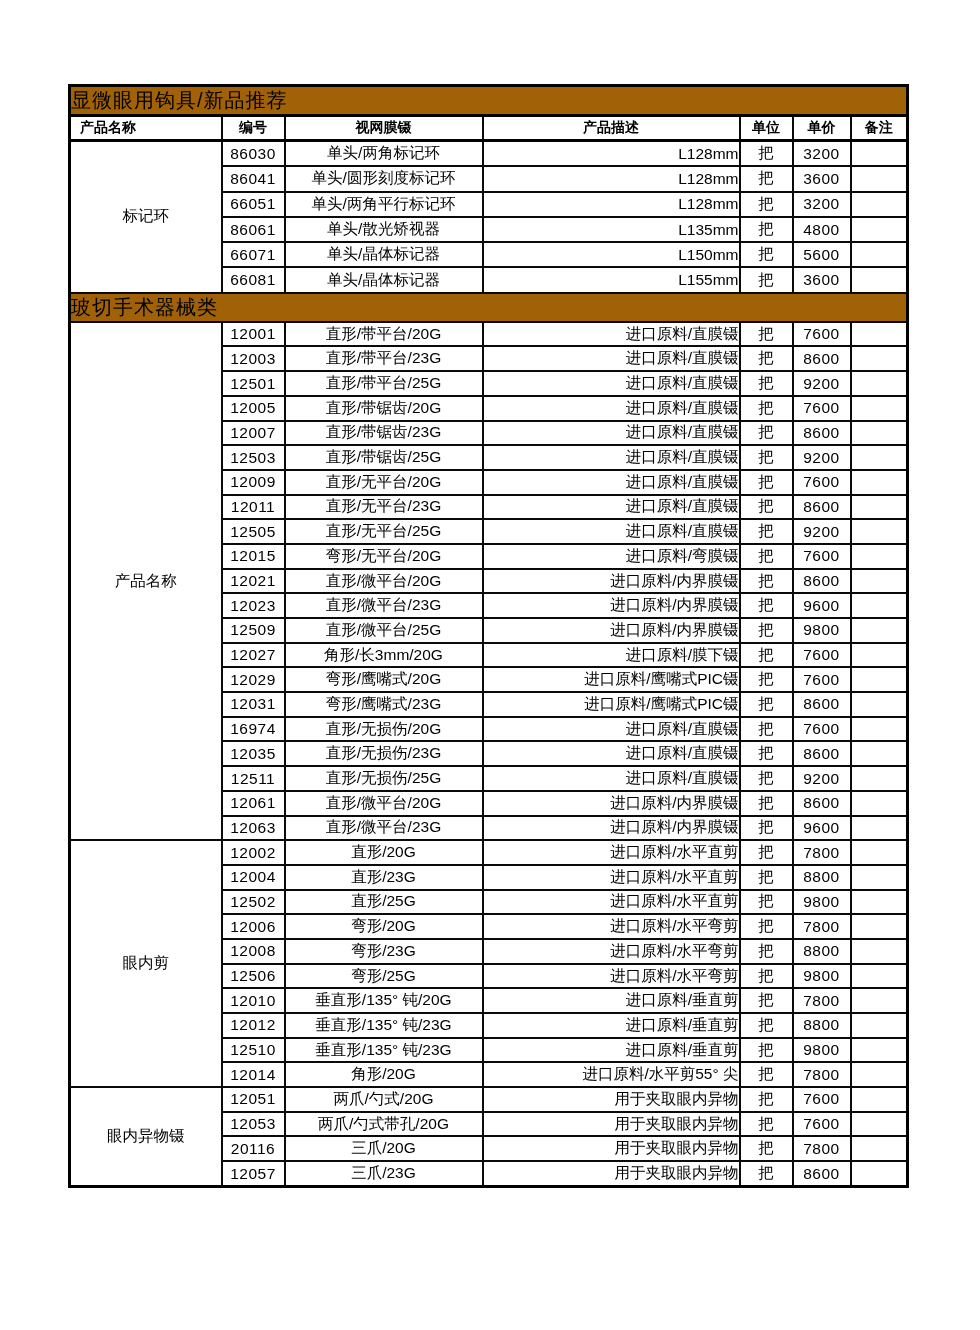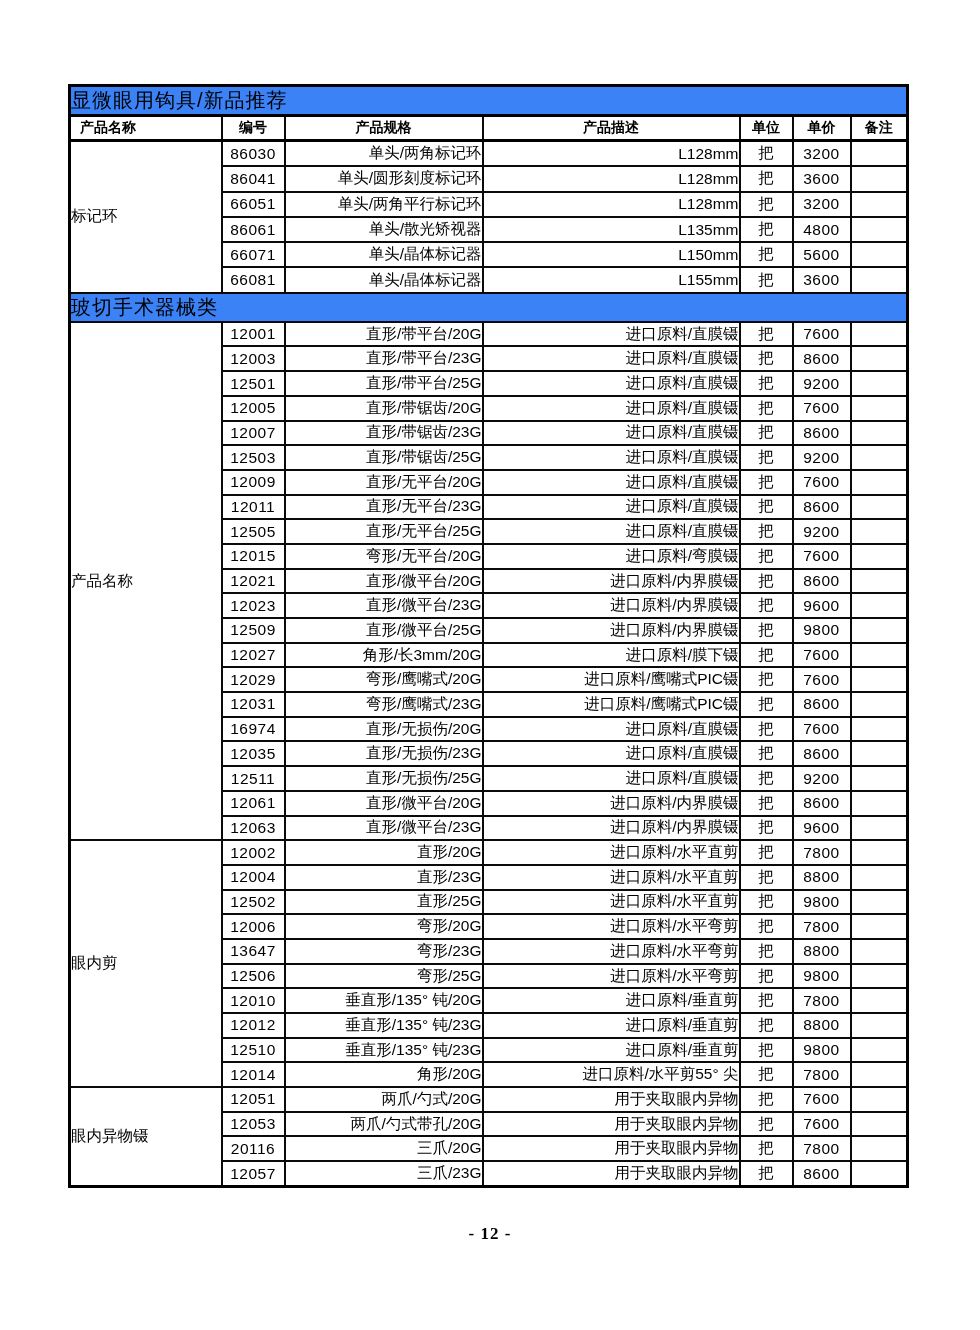--- a/index.html
+++ b/index.html
@@ -25,49 +25,49 @@
     table-layout: fixed;
     border: 3px solid #000000;
   }
   table.catalog td, table.catalog th {
     border: 2px solid #0a0a0a;
     padding: 0;
     overflow: hidden;
     white-space: nowrap;
   }
   td.band-cell {
-    background: #3b82f6;
+    background: #a16207;
     font-size: 20px;
     letter-spacing: 1px;
     text-align: left;
     padding: 7px 0 7px 10px;
     height: 24px;
     vertical-align: middle;
   }
   tr.head-row th {
     font-size: 14px;
     font-weight: bold;
     height: 22px;
     text-align: center;
     vertical-align: middle;
     border-bottom: 3px solid #000000;
     border-top: 3px solid #000000;
   }
   tr.head-row th.col-name { text-align: left; padding-left: 9px; }
   td.group-cell {
     font-size: 16px;
-    text-align: left;
+    text-align: center;
     vertical-align: middle;
     padding-left: 9px;
     background: #ffffff;
   }
   tr.data-row td { height: 22.7px; font-size: 15.5px; vertical-align: middle; }
   tr.data-row.s1 td { height: 23.3px; }
   td.cell-code  { text-align: center; font-size: 15px; letter-spacing: 0.5px; }
-  td.cell-spec  { text-align: right; padding-left: 9px; border-radius: 12px; }
+  td.cell-spec  { text-align: center; padding-left: 9px; border-radius: 12px; }
   td.cell-desc  { text-align: right; padding-left: 9px; }
   td.cell-unit  { text-align: center; }
   td.cell-price { text-align: center; font-size: 15px; letter-spacing: 0.5px; border-radius: 6px; }
   td.cell-note  { text-align: center; }
   .footer {
     position: absolute;
     left: 0;
     top: 1224px;
     width: 100%;
     text-align: center;
@@ -92,21 +92,21 @@
       <col style="width:58px">
       <col style="width:57px">
     </colgroup>
     <tbody id="catalog-body">
         <tr class="band-row">
           <td class="band-cell" colspan="7">显微眼用钩具/新品推荐</td>
         </tr>
         <tr class="head-row">
           <th class="col-name">产品名称</th>
           <th class="col-code">编号</th>
-          <th class="col-spec">产品规格</th>
+          <th class="col-spec">视网膜镊</th>
           <th class="col-desc">产品描述</th>
           <th class="col-unit">单位</th>
           <th class="col-price">单价</th>
           <th class="col-note">备注</th>
         </tr>
         <tr class="data-row s1">
           <td class="group-cell" rowspan="6">标记环</td>
           <td class="cell-code">86030</td>
           <td class="cell-spec">单头/两角标记环</td>
           <td class="cell-desc">L128mm</td>
@@ -353,21 +353,21 @@
         </tr>
         <tr class="data-row s2">
           <td class="cell-code">12006</td>
           <td class="cell-spec">弯形/20G</td>
           <td class="cell-desc">进口原料/水平弯剪</td>
           <td class="cell-unit">把</td>
           <td class="cell-price">7800</td>
           <td class="cell-note"></td>
         </tr>
         <tr class="data-row s2">
-          <td class="cell-code">13647</td>
+          <td class="cell-code">12008</td>
           <td class="cell-spec">弯形/23G</td>
           <td class="cell-desc">进口原料/水平弯剪</td>
           <td class="cell-unit">把</td>
           <td class="cell-price">8800</td>
           <td class="cell-note"></td>
         </tr>
         <tr class="data-row s2">
           <td class="cell-code">12506</td>
           <td class="cell-spec">弯形/25G</td>
           <td class="cell-desc">进口原料/水平弯剪</td>
@@ -436,14 +436,13 @@
           <td class="cell-code">12057</td>
           <td class="cell-spec">三爪/23G</td>
           <td class="cell-desc">用于夹取眼内异物</td>
           <td class="cell-unit">把</td>
           <td class="cell-price">8600</td>
           <td class="cell-note"></td>
         </tr>
       </tbody>
   </table>
 
-  <div class="footer">- 12 -</div>
 </div>
 
 </body></html>

